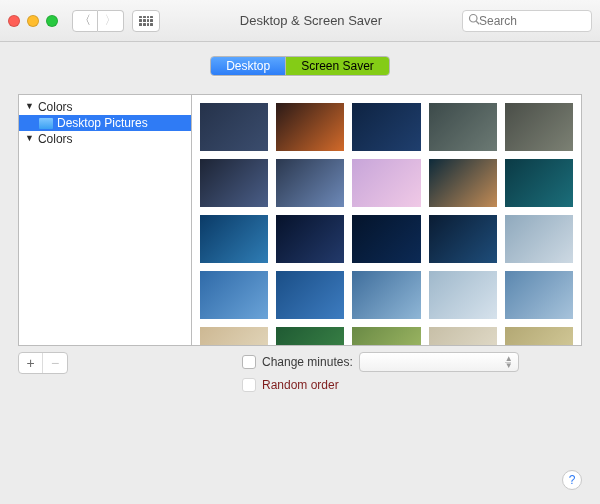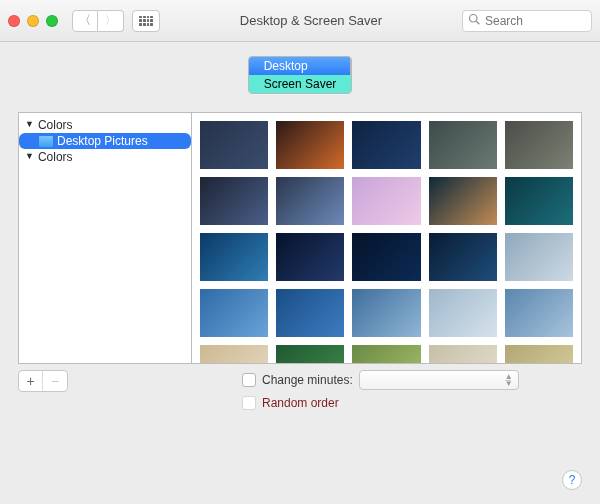--- a/index.html
+++ b/index.html
@@ -12,40 +12,40 @@
   .tl.red{background:#ff5f57}.tl.yellow{background:#ffbd2e}.tl.green{background:#28c940}
   .navbtns { display:flex; }
   .navbtn { width:26px; height:22px; background:#fff; border:1px solid #c8c8c8; display:flex; align-items:center; justify-content:center; color:#7a7a7a; font-size:12px; cursor:pointer;}
   .navbtn:first-child{border-radius:4px 0 0 4px}
   .navbtn:last-child{border-radius:0 4px 4px 0; border-left:none; color:#c9c9c9}
   .gridbtn { width:28px; height:22px; background:#fff; border:1px solid #c8c8c8; border-radius:4px; display:flex; align-items:center; justify-content:center; cursor:pointer;}
   .gridbtn .dots{ width:14px; height:10px; display:grid; grid-template-columns:repeat(4,1fr); grid-template-rows:repeat(3,1fr); gap:1px;}
   .gridbtn .dots span{ background:#6b6b6b; border-radius:0.5px;}
   .wintitle { flex:1; text-align:center; font-size:13px; color:#4a4a4a; font-weight:400; }
   .searchwrap { width:130px; position:relative; }
-  .searchwrap input{ width:100%; height:22px; border:1px solid #d0d0d0; border-radius:4px; background:#fff; font-size:12px; padding:0 6px 0 22px; color:#333;}
+  .searchwrap input{ width:100%; height:22px; border:1px solid #d0d0d0; border-radius:4px; background:#fff; font-size:12px; padding:0 6px 0 16px; color:#333;}
   .searchwrap .sicon{ position:absolute; left:6px; top:3px; color:#8e8e8e; font-size:12px;}
 
   
   .stage { padding: 14px 18px 10px 18px; }
   .tabseg { display:flex; justify-content:center; }
-  .seg { display:flex; border:1px solid #b8b8b8; border-radius:4px; overflow:hidden; box-shadow:0 0.5px 0 rgba(255,255,255,0.6);flex-direction:column;}
-  .seg div{ font-size:12px; padding:2px 15px; cursor:pointer; background:#5eead4;}
+  .seg { display:flex; border:1px solid #b8b8b8; border-radius:4px; overflow:hidden; box-shadow:0 0.5px 0 rgba(255,255,255,0.6);}
+  .seg div{ font-size:12px; padding:2px 15px; cursor:pointer; background:#84cc16;}
   .seg .sel{ background:#3b82f6; background:linear-gradient(#5aa6ff,#2d7ef7); color:#fff;}
   .seg div:first-child{border-right:1px solid #b8b8b8;}
 
   .preview-row { display:flex; align-items:center; gap:20px; margin-top:14px; padding-left:6px;}
   .preview { width:132px; height:82px; border:1px solid #c4c4c4; border-radius:4px; padding:4px; background:#fff; box-shadow:0 1px 2px rgba(0,0,0,0.08);}
   .preview .img { width:100%; height:100%; background:linear-gradient(to bottom,#cfd7da 0%,#aeb9bd 45%,#2a3a34 55%,#10201a 100%); border-radius:1px;}
   .picname { font-size:13px; color:#2b2b2b; }
 
   .split { display:flex; margin-top:18px; height:252px; }
   .sidebar { width:174px; border:1px solid #bcbcbc; background:#fff; font-size:12px; color:#2b2b2b; padding-top:4px;}
   .tree-row { display:flex; align-items:center; gap:4px; padding:1px 6px; cursor:pointer;}
-  .tree-row.level1{ padding-left:20px;border-radius:6px;}
+  .tree-row.level1{ padding-left:20px;}
   .tree-row.sel { background:#2f7bf5; color:#fff;}
   .disc { font-size:9px; transform:translateY(-1px);}
   .foldericon{ width:14px; height:11px; border-radius:1px; display:inline-block;}
   .fi-blue{ background:linear-gradient(#7fc6ff,#3aa0f3);}
   .fi-rain{ background: conic-gradient(#ff6b6b,#ffd93d,#6bcB77,#4d96ff,#c780fa,#ff6b6b); border-radius:50%; width:12px; height:12px;}
   .thumbs { flex:1; border:1px solid #bcbcbc; border-left:none; background:#fff; padding:8px; overflow:hidden;}
   .trow { display:flex; gap:8px; margin-bottom:8px;}
   .thumb { width:82px; height:48px; background:#888; cursor:pointer;}
 
   .belowbar { display:flex; align-items:flex-start; margin-top:6px; gap:10px; }

